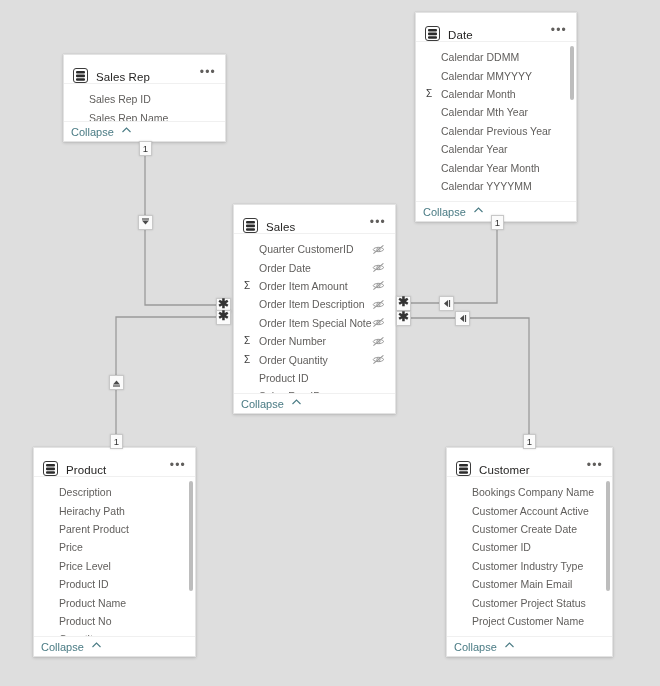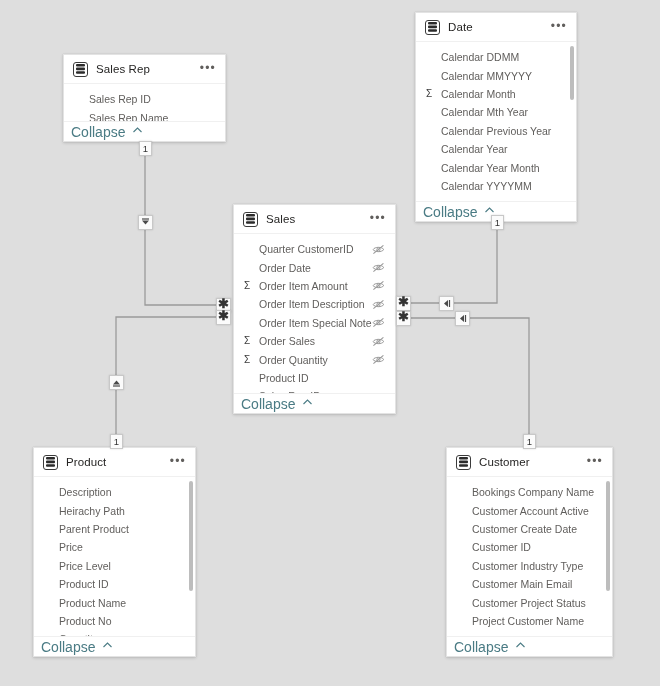--- a/index.html
+++ b/index.html
@@ -20,21 +20,21 @@
   .card {
     position: absolute;
     background: #ffffff;
     border: 1px solid #e3e3e3;
     box-shadow: 0 1px 3px rgba(0,0,0,0.16), 0 0 1px rgba(0,0,0,0.12);
     display: flex; flex-direction: column;
     overflow: hidden;
     z-index: 5;
   }
   .card-header {
-    display: flex; align-items: center;
+    display: flex; align-items: flex-end;
     height: 28px; padding: 0 8px 0 9px;
     flex: 0 0 auto;
   }
   .tbl-icon {
     width: 15px; height: 15px;
     border: 1.4px solid #3b3b3b;
     border-radius: 3px;
     display: flex; align-items: center; justify-content: center;
     flex: 0 0 auto;
   }
@@ -71,21 +71,21 @@
     margin-left: 6px; flex: 1 1 auto; overflow: hidden; text-overflow: ellipsis;
   }
   .field .eye { flex: 0 0 auto; width: 13px; height: 11px; opacity: .62; }
   .card-footer {
     flex: 0 0 auto;
     border-top: 1px solid #f0f0f0;
     height: 20px; display: flex; align-items: center;
     padding-left: 7px;
   }
   .collapse-link {
-    font-size: 14px; color: #4a7b84; cursor: pointer;
+    font-size: 11px; color: #4a7b84; cursor: pointer;
     display: flex; align-items: center; gap: 8px;
   }
   .collapse-link .chev { font-size: 9px; line-height: 1; transform: translateY(-1px); }
 
   .vscroll {
     position: absolute; right: 2px; width: 4px;
     background: #bdbdbd; border-radius: 2px;
   }
 
   
@@ -303,21 +303,21 @@
           <span class="sigma"></span>
           <span class="fname">Order Item Special Note</span>
           <span class="eye"><svg width="13" height="11" viewBox="0 0 13 11">
               <path d="M1 5.5 C3 2.6 9.8 2.6 11.8 5.5 C9.8 8.4 3 8.4 1 5.5 Z" fill="none" stroke="#5a5a5a" stroke-width="1"></path>
               <circle cx="6.4" cy="5.5" r="1.6" fill="none" stroke="#5a5a5a" stroke-width="1"></circle>
               <path d="M1.4 9.6 L11.4 1.4" stroke="#5a5a5a" stroke-width="1.1"></path>
             </svg></span>
         </div>
       <div class="field">
           <span class="sigma">Σ</span>
-          <span class="fname">Order Sales</span>
+          <span class="fname">Order Number</span>
           <span class="eye"><svg width="13" height="11" viewBox="0 0 13 11">
               <path d="M1 5.5 C3 2.6 9.8 2.6 11.8 5.5 C9.8 8.4 3 8.4 1 5.5 Z" fill="none" stroke="#5a5a5a" stroke-width="1"></path>
               <circle cx="6.4" cy="5.5" r="1.6" fill="none" stroke="#5a5a5a" stroke-width="1"></circle>
               <path d="M1.4 9.6 L11.4 1.4" stroke="#5a5a5a" stroke-width="1.1"></path>
             </svg></span>
         </div>
       <div class="field">
           <span class="sigma">Σ</span>
           <span class="fname">Order Quantity</span>
           <span class="eye"><svg width="13" height="11" viewBox="0 0 13 11">

